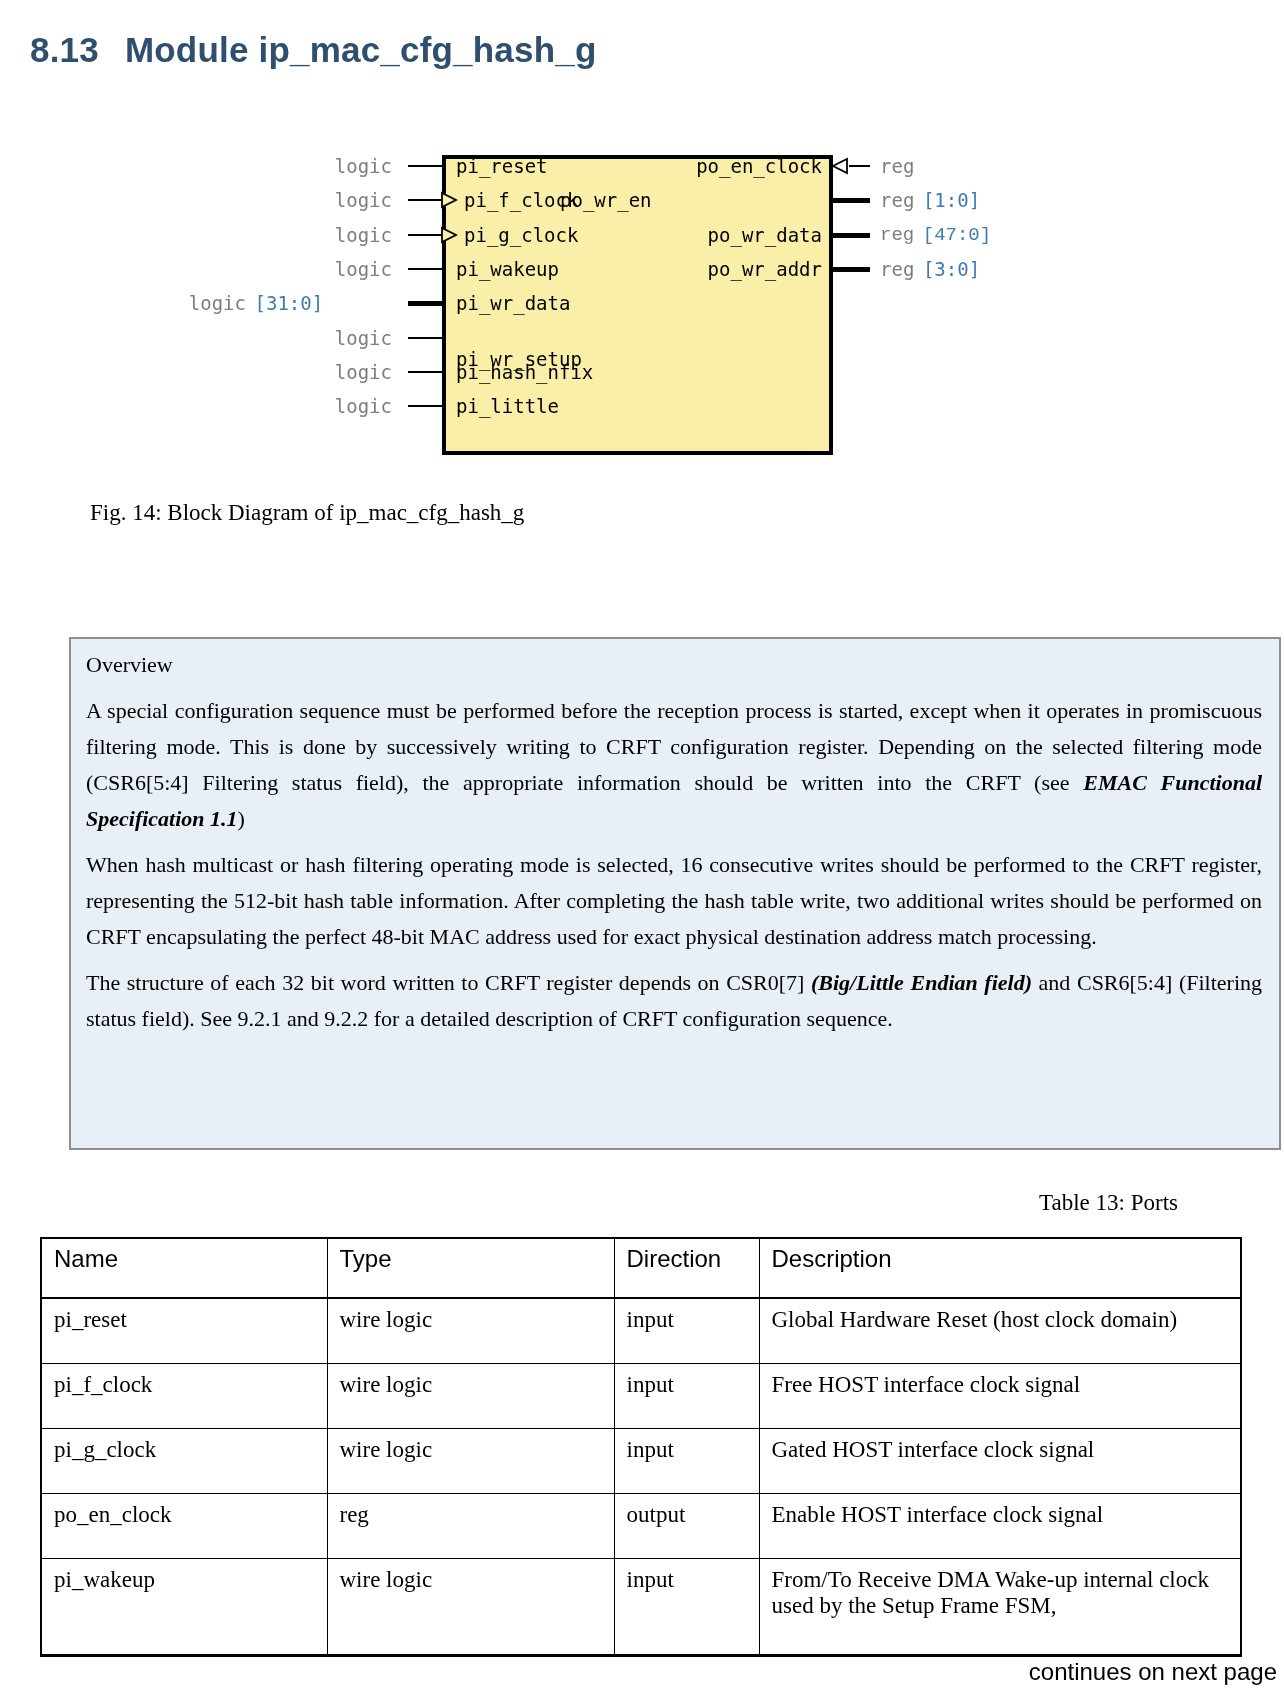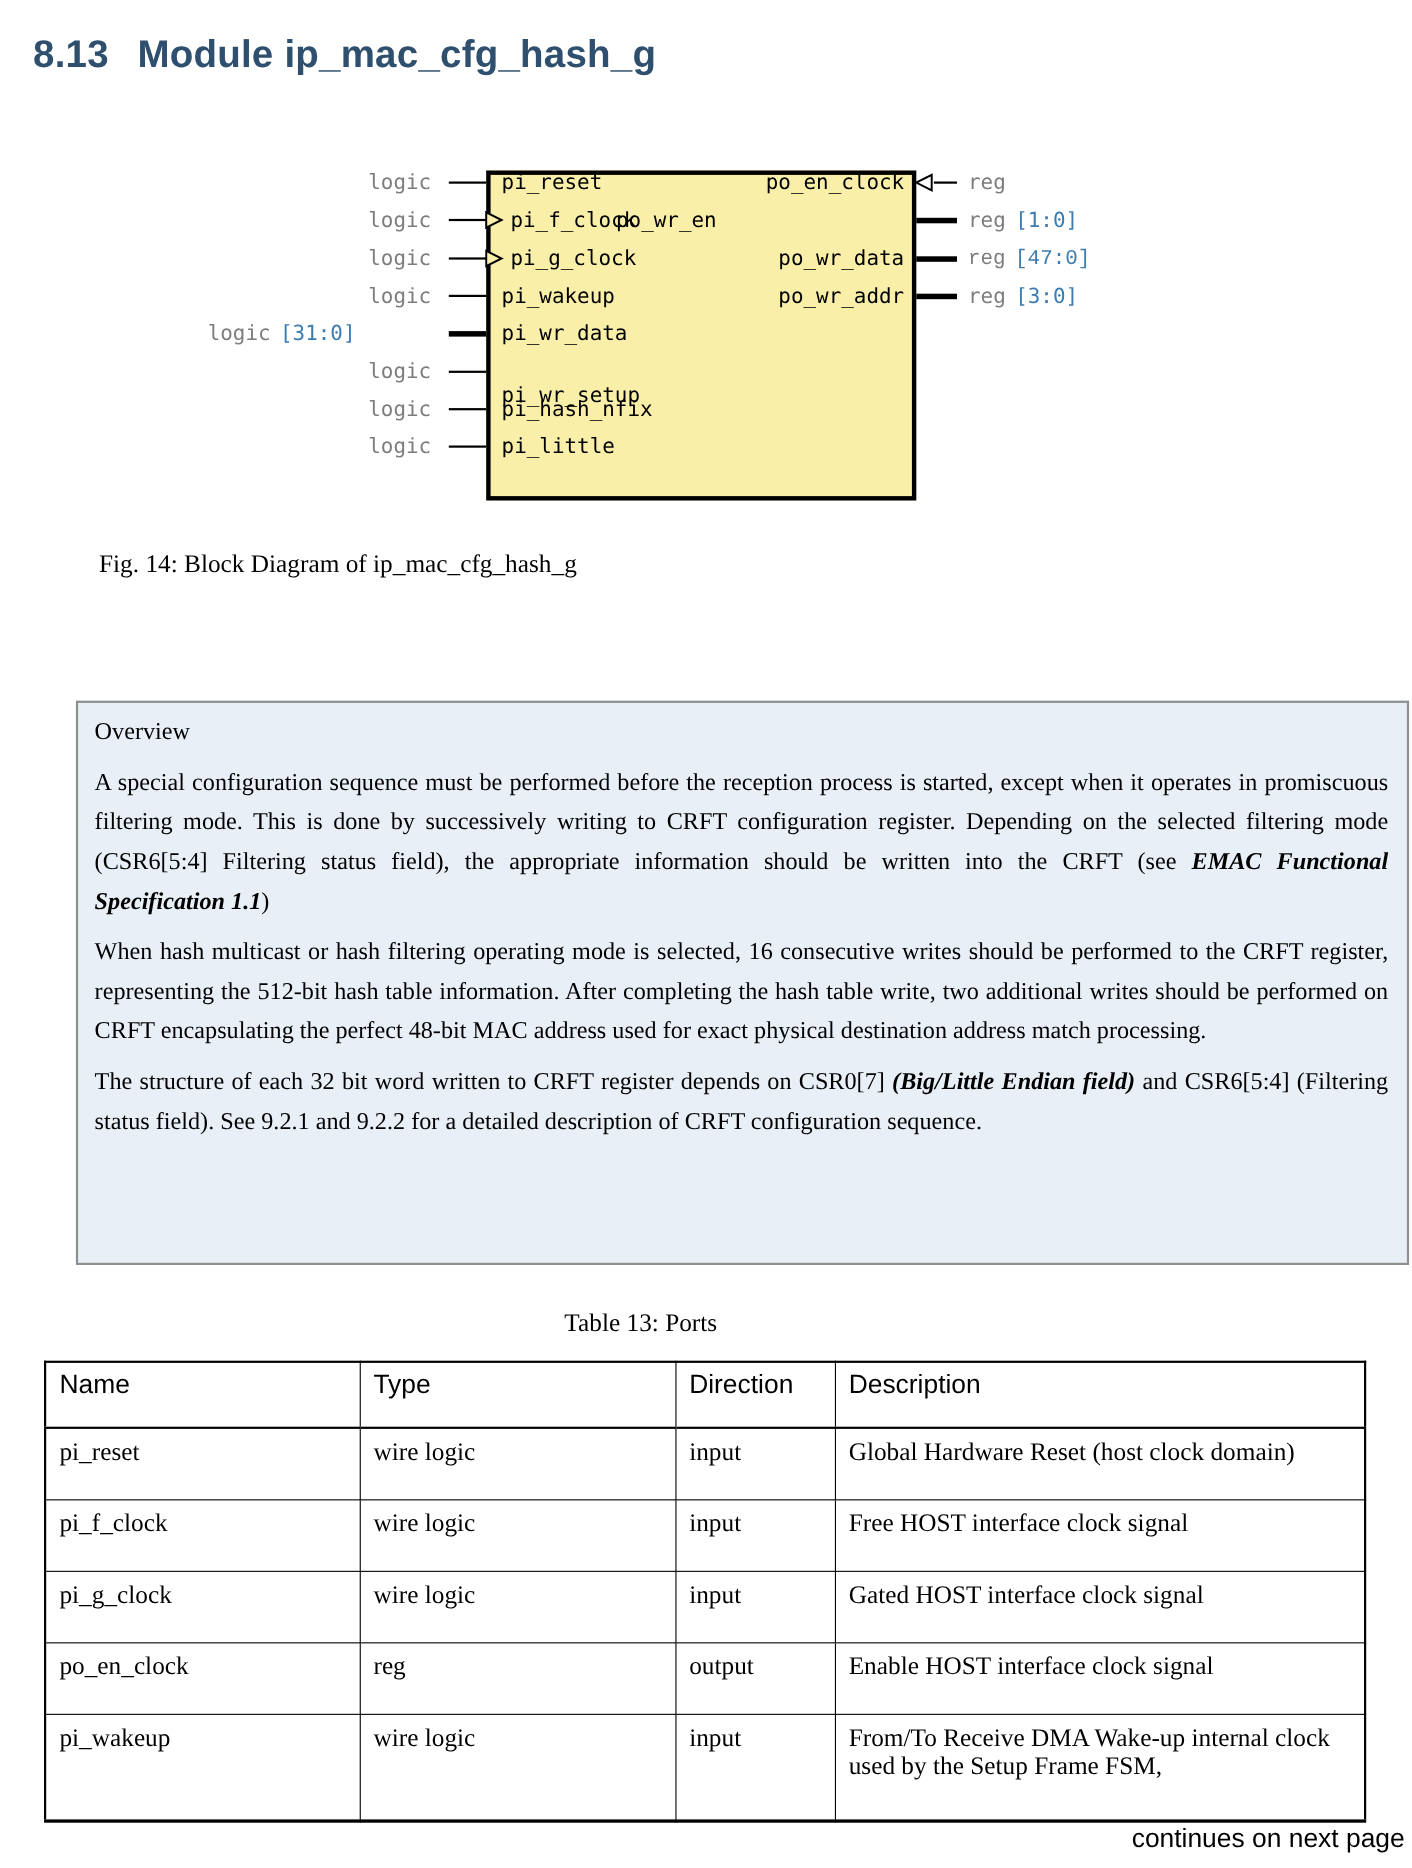--- a/index.html
+++ b/index.html
@@ -26,21 +26,21 @@
   
   #overview-panel{position:absolute;left:37px;top:637px;width:1212px;height:513px;
     box-sizing:border-box;background:var(--overview-panel-bg,#e8eff7);
     border:2px solid var(--overview-panel-border,#8f8f8f);
     padding:8px 17px 8px 15px;overflow:hidden;margin-left:32px;}
   #overview-panel .ov-heading{font-size:22px;line-height:36px;}
   #overview-panel p{margin:10px 0 0 0;font-size:22px;line-height:36px;text-align:justify;}
   .bi{font-weight:bold;font-style:italic;}
 
   
-  #table-caption{position:absolute;left:0;top:1190px;width:1165px;text-align:center;font-size:23px;}
+  #table-caption{position:absolute;left:0;top:1190px;width:1165px;text-align:right;font-size:23px;padding-left:13px;}
   #ports-table{position:absolute;left:40px;top:1237px;width:1200px;border-collapse:collapse;
     table-layout:fixed;border:2.5px solid #000;border-bottom:3px solid #000;}
   #ports-table td{border:1.5px solid #000;vertical-align:top;padding:8px 12px;
     font-size:23px;overflow:hidden;}
   #ports-table thead td{font-family:"Liberation Sans",sans-serif;font-size:24px;
     border-bottom:2.5px solid #000;padding-top:6px;}
   #ports-table thead tr{height:60px;}
   #ports-table tbody tr{height:65px;}
   #ports-table tbody tr:last-child{height:97px;}
   #continues-note{position:absolute;top:1658px;left:677px;width:600px;text-align:right;

